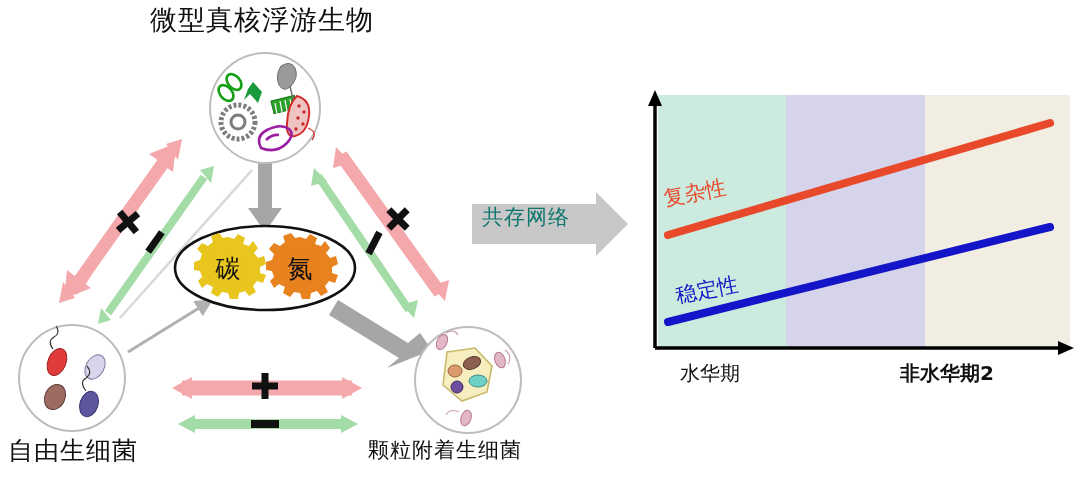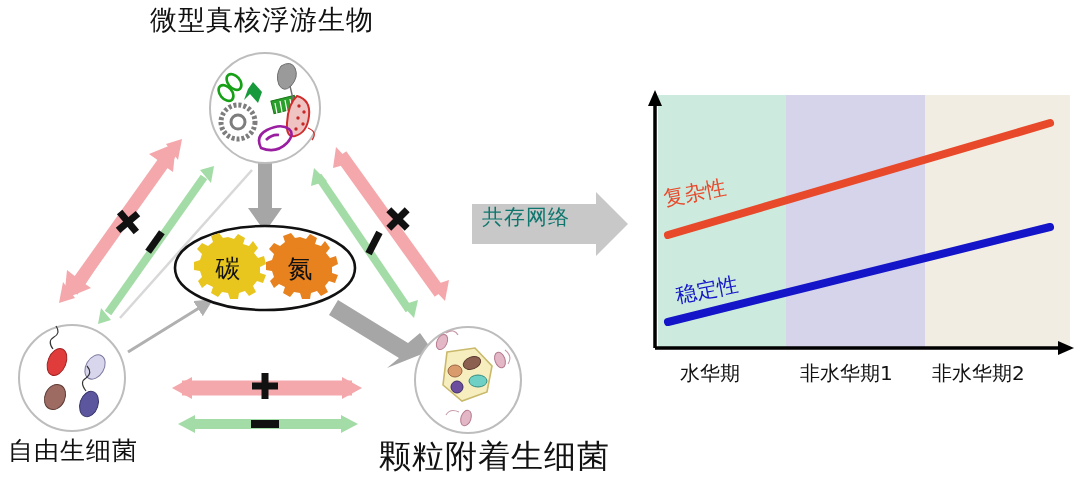--- a/index.html
+++ b/index.html
@@ -3,26 +3,26 @@
 <meta charset="utf-8">
 <style>
   html,body{margin:0;padding:0;background:#ffffff;}
   body{width:1080px;height:485px;position:relative;overflow:hidden;
        font-family:"DejaVu Sans","Liberation Sans",sans-serif;color:#111;}
   .stage{position:absolute;left:0;top:0;width:1080px;height:485px;}
   svg.layer{position:absolute;left:0;top:0;width:1080px;height:485px;overflow:visible;}
   .lbl{position:absolute;white-space:nowrap;line-height:1;}
   #title-microeuk{left:150px;top:6px;font-size:27px;letter-spacing:1px;}
   #label-fl{left:8px;top:438px;font-size:25px;letter-spacing:1px;}
-  #label-pa{left:368px;top:440px;font-size:32px;letter-spacing:1px;margin-left:11px;}
+  #label-pa{left:368px;top:440px;font-size:21px;letter-spacing:1px;}
   #label-coexist{left:482px;top:207px;font-size:21px;letter-spacing:1px;color:#0f766e;}
   .axlabel{position:absolute;font-size:20px;white-space:nowrap;color:#111;text-align:right;}
   #xlab0{left:680px;top:360px;}
   #xlab1{left:800px;top:360px;}
-  #xlab2{left:932px;top:360px;}
+  #xlab2{left:900px;top:360px;font-weight:bold;}
   .lineLabel{position:absolute;font-size:21px;white-space:nowrap;font-weight:500;}
   #lab-complexity{left:664px;top:185px;color:#E8492B;transform:rotate(-11deg);transform-origin:left center;}
   #lab-stability{left:676px;top:282px;color:#1414C8;transform:rotate(-11deg);transform-origin:left center;}
 </style>
 </head>
 <body>
 
 <div class="stage">
 
   <svg class="layer" viewBox="0 0 1080 485">
@@ -232,16 +232,15 @@
   <div class="lbl" id="label-fl">自由生细菌</div>
 
   <div class="lbl" id="label-pa">颗粒附着生细菌</div>
 
   <div class="lbl" id="label-coexist">共存网络</div>
 
   <div class="lineLabel" id="lab-complexity">复杂性</div>
   <div class="lineLabel" id="lab-stability">稳定性</div>
 
   <div class="axlabel" id="xlab0">水华期</div>
-  <div class="axlabel" id="xlab1">非水华期1</div>
   <div class="axlabel" id="xlab2">非水华期2</div>
 
 </div>
 
 </body></html>

